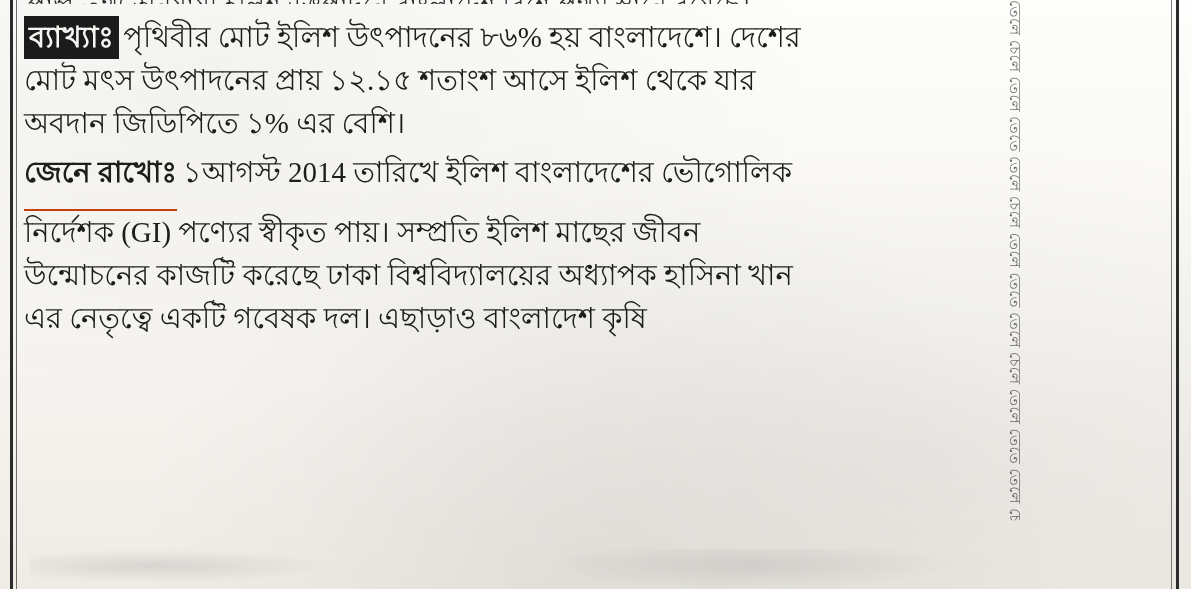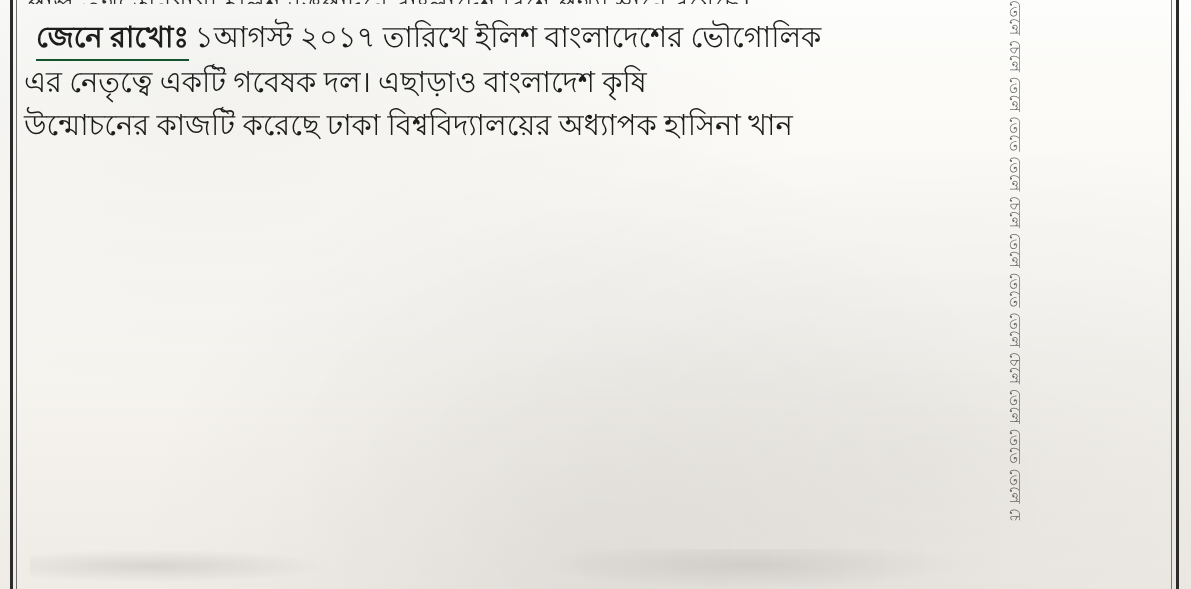--- a/index.html
+++ b/index.html
@@ -112,25 +112,24 @@
     display: inline-block;
     background: #1b1b1b;
     color: #f6f5f2;
     padding: 0 5px;
     margin-right: 4px;
     font-weight: 600;
     letter-spacing: 0.5px;
   }
   .label-underline {
     display: inline-block;
-    border-bottom: 2px solid #14532d;
-    padding-bottom: 0;
+    border-bottom: 2px solid #c2410c;
+    padding-bottom: 15px;
     margin-right: 6px;
     font-weight: 600;
-    margin-left: 12px;
   }
   .line {
     display: block;
     white-space: nowrap;
   }
   
   .smudge-a {
     position: absolute;
     left: 30px;
     bottom: 6px;
@@ -160,25 +159,31 @@
 
   <div class="rule-left"></div>
   <div class="rule-left2"></div>
   <div class="rule-right"></div>
   <div class="rule-right2"></div>
 
   <div class="side-column">তেতে তেলে চেলে তেলে তেতে তেলে চেলে তেলে তেতে তেলে চেলে তেলে তেতে তেলে চেলে তেলে তেতে তেলে</div>
 
   <div class="body-block">
 
+    <p class="para">
+      <span class="label-invert">ব্যাখ্যাঃ</span><span>পৃথিবীর মোট ইলিশ উৎপাদনের ৮৬% হয় বাংলাদেশে। দেশের</span>
+      <span class="line">মোট মৎস উৎপাদনের প্রায় ১২.১৫ শতাংশ আসে ইলিশ থেকে যার</span>
+      <span class="line">অবদান জিডিপিতে ১% এর বেশি।</span>
+    </p>
 
     <p class="para">
-      <span class="label-underline">জেনে রাখোঃ</span><span>১আগস্ট ২০১৭ তারিখে ইলিশ বাংলাদেশের ভৌগোলিক</span>
+      <span class="label-underline">জেনে রাখোঃ</span><span>১আগস্ট 2014 তারিখে ইলিশ বাংলাদেশের ভৌগোলিক</span>
+      <span class="line">নির্দেশক (GI) পণ্যের স্বীকৃত পায়। সম্প্রতি ইলিশ মাছের জীবন</span>
+      <span class="line">উন্মোচনের কাজটি করেছে ঢাকা বিশ্ববিদ্যালয়ের অধ্যাপক হাসিনা খান</span>
       <span class="line">এর নেতৃত্বে একটি গবেষক দল। এছাড়াও বাংলাদেশ কৃষি</span>
-      <span class="line">উন্মোচনের কাজটি করেছে ঢাকা বিশ্ববিদ্যালয়ের অধ্যাপক হাসিনা খান</span>
     </p>
 
   </div>
 
   <div class="smudge-a"></div>
   <div class="smudge-b"></div>
 
 </div>
 
 </body></html>

